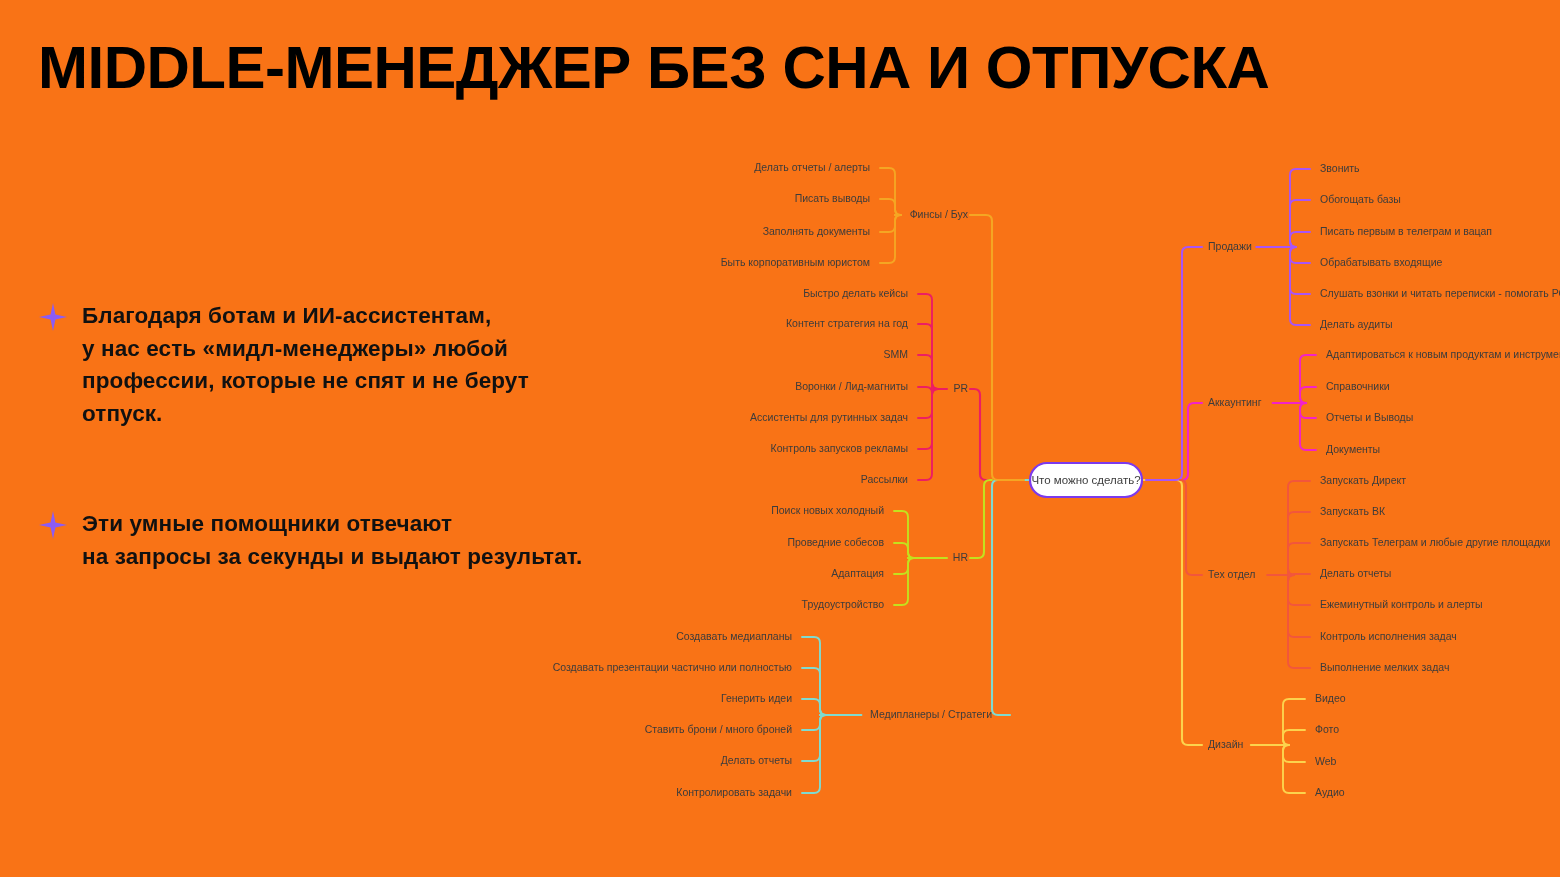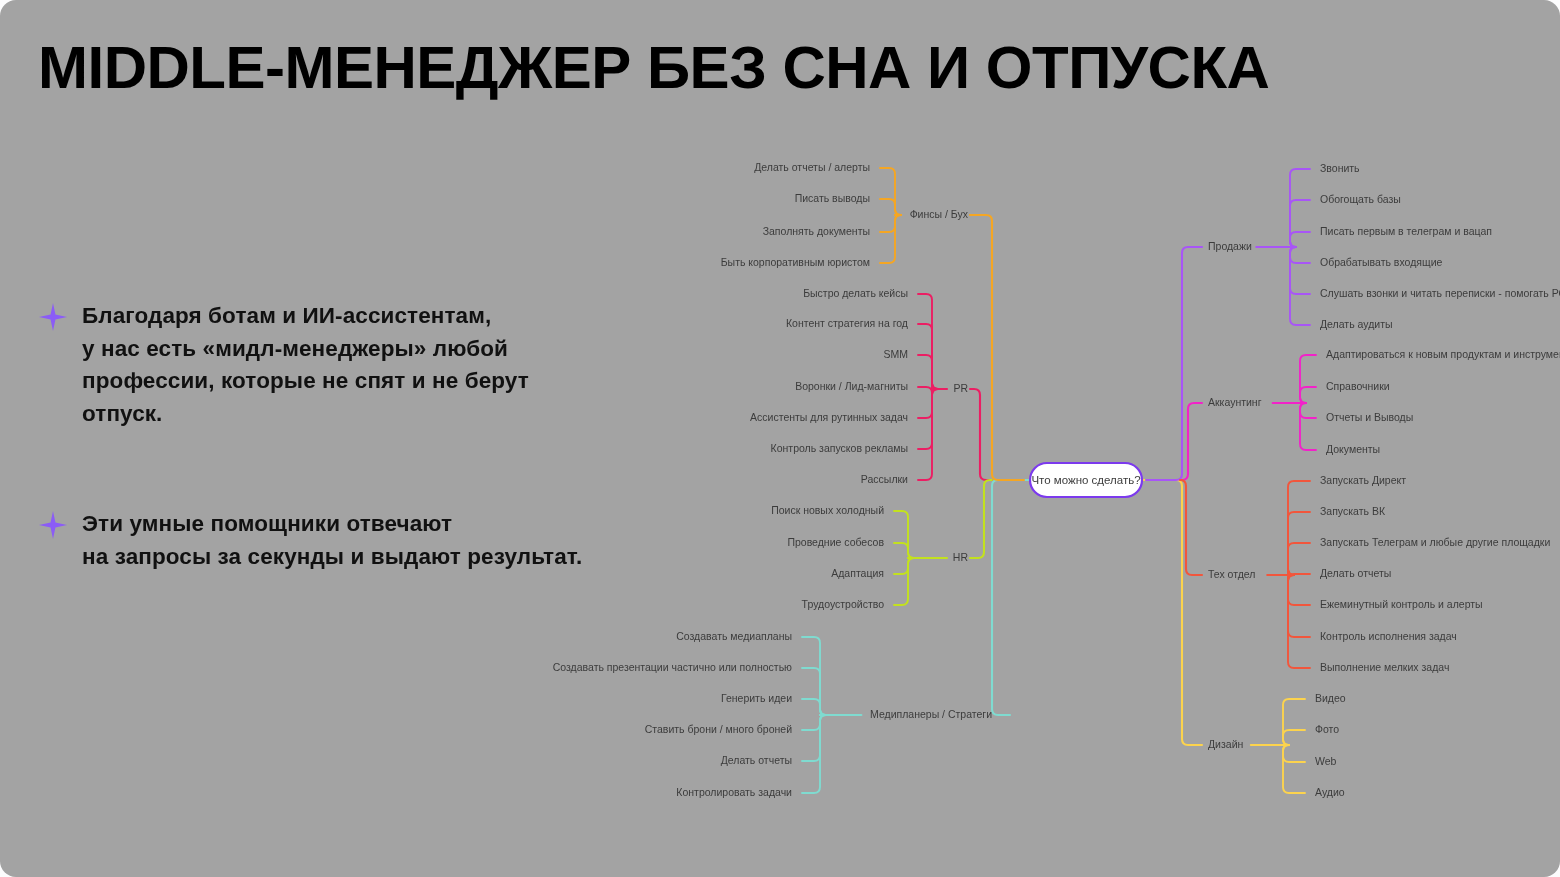--- a/index.html
+++ b/index.html
@@ -12,22 +12,21 @@
     height: 877px;
     overflow: hidden;
     font-family: "Liberation Sans", sans-serif;
     color: #111111;
     position: relative;
     background: #fcfcfd;
   }
   #slide {
     position: absolute;
     inset: 0;
-    background: #a3a3a3;
-    border-radius: 16px;
+    background: #f97316;
   }
   
   #page-title {
     position: absolute;
     left: 38px;
     top: 36px;
     font-size: 60px;
     line-height: 1.05;
     font-weight: 700;
     letter-spacing: -0.5px;

